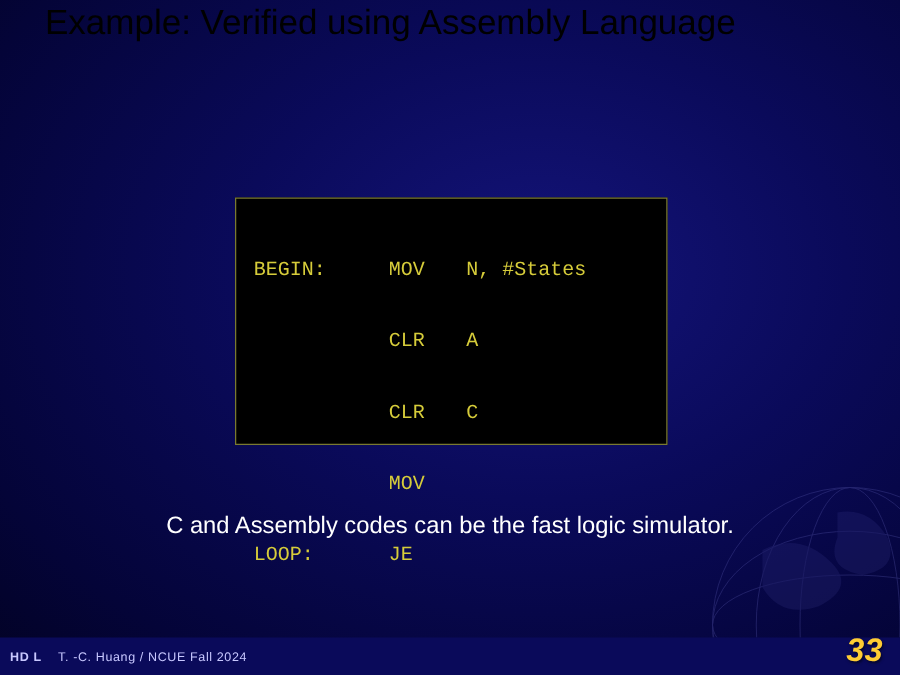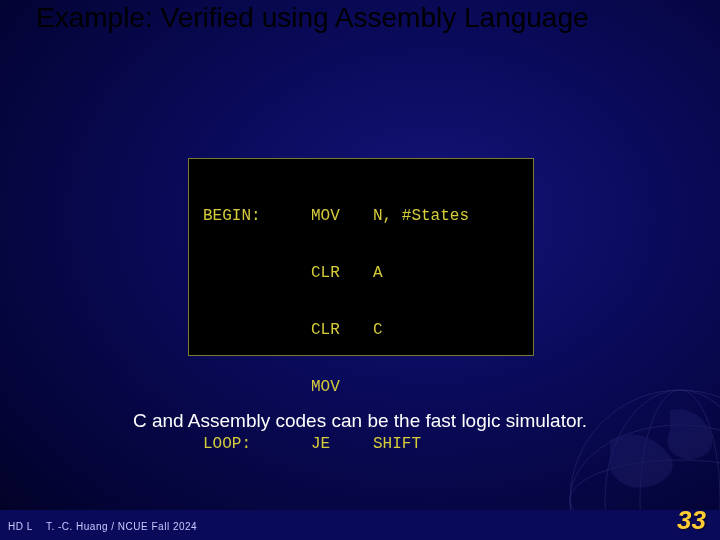--- a/index.html
+++ b/index.html
@@ -53,21 +53,21 @@
     background: #0a0a5a;
   }
   .footer-left {
     position: absolute;
     bottom: 8px;
     left: 8px;
     color: #c8c8ff;
     font-size: 10px;
     letter-spacing: 0.5px;
   }
-  .footer-left .hdl { margin-right: 10px; }
+  .footer-left .hdl { margin-right: 10px; font-weight: bold; }
   .pagenum {
     position: absolute;
     bottom: 4px;
     right: 14px;
     color: #ffcc33;
     font-size: 26px;
     font-weight: bold;
     font-style: italic;
     text-shadow: 1px 1px 2px rgba(0,0,0,0.5);
     text-align: right;
@@ -85,21 +85,21 @@
 </head>
 <body>
 
 <div class="title">Example: Verified using Assembly Language</div>
 
 <div class="codebox">
   <div class="code-row"><span class="col-label">BEGIN:</span><span class="col-op">MOV</span><span class="col-arg">N, #States</span></div>
   <div class="code-row"><span class="col-label"></span><span class="col-op">CLR</span><span class="col-arg">A</span></div>
   <div class="code-row"><span class="col-label"></span><span class="col-op">CLR</span><span class="col-arg">C</span></div>
   <div class="code-row"><span class="col-label"></span><span class="col-op">MOV</span></div>
-  <div class="code-row"><span class="col-label">LOOP:</span><span class="col-op">JE</span><span class="col-arg">SHIFT</span></div>
+  <div class="code-row"><span class="col-label">LOOP:</span><span class="col-op">JE</span></div>
   
   
   
   
 </div>
 
 <div class="caption">C and Assembly codes can be the fast logic simulator.</div>
 
 <svg class="globe" viewBox="0 0 170 130">
   <defs>

